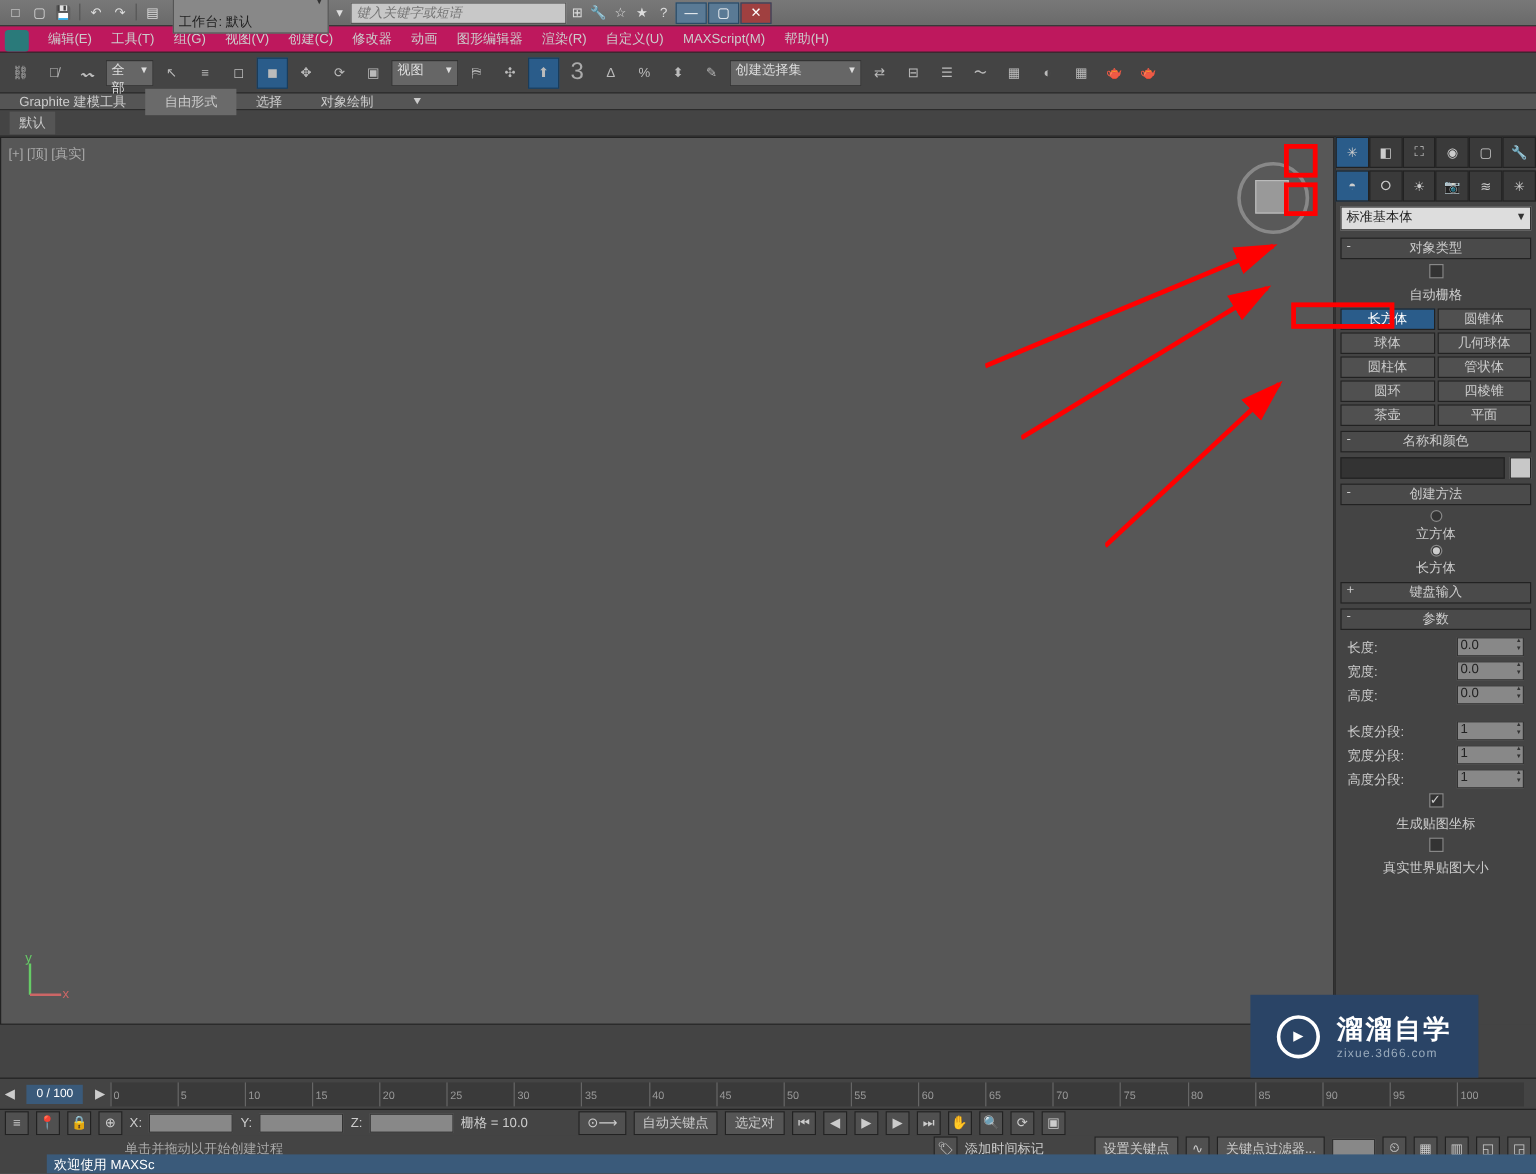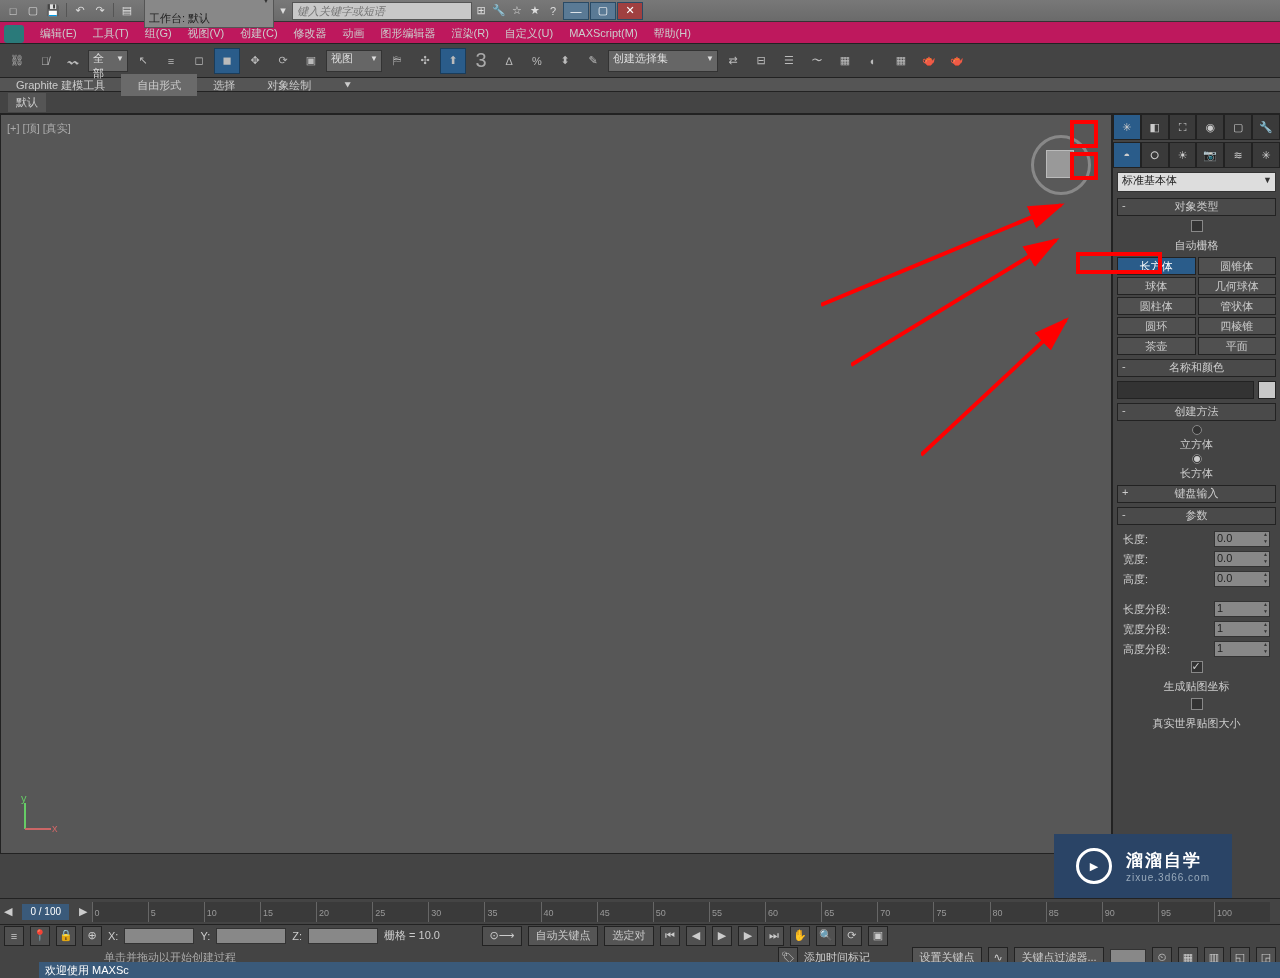--- a/index.html
+++ b/index.html
@@ -85,21 +85,21 @@
 .status-bottom { position: absolute; bottom: 10px; left: 0; right: 0; height: 22px; background: #444; display: flex; align-items: center; gap: 6px; padding: 0 4px; }
 .welcome-bar { position: absolute; bottom: 0; left: 0; right: 0; height: 16px; background: #3a5a7a; color: #fff; display: flex; align-items: center; padding: 0 6px; font-size: 10px; margin-left: 39px; }
 .status-text { color: #aaa; flex: 1; padding-left: 8px; }
 .coord-lbl { color: #ccc; }
 .coord-box { width: 70px; height: 16px; background: #888; border: 1px solid #333; }
 .grid-lbl { color: #ccc; }
 .sm-btn { width: 20px; height: 20px; background: #505050; border: 1px solid #222; display: inline-flex; align-items: center; justify-content: center; }
 
 .watermark { position: absolute; right: 48px; bottom: 80px; background: #2a4466; color: #fff; padding: 14px 22px; display: flex; align-items: center; gap: 14px; z-index: 200; }
 .wm-icon { width: 36px; height: 36px; border: 3px solid #fff; border-radius: 50%; display: flex; align-items: center; justify-content: center; }
-.wm-text-main { font-size: 17px; font-weight: bold; letter-spacing: 2px; }
+.wm-text-main { font-size: 22px; font-weight: bold; letter-spacing: 2px; }
 .wm-text-sub { font-size: 10px; color: #9ab; letter-spacing: 1px; }
 
 .prompt-box { font-size: 20px; color: #aaa; }
 </style>
 </head>
 <body>
 
 <div class="titlebar">
   <div class="tb-icons">
     <span class="tb-icon">□</span>

